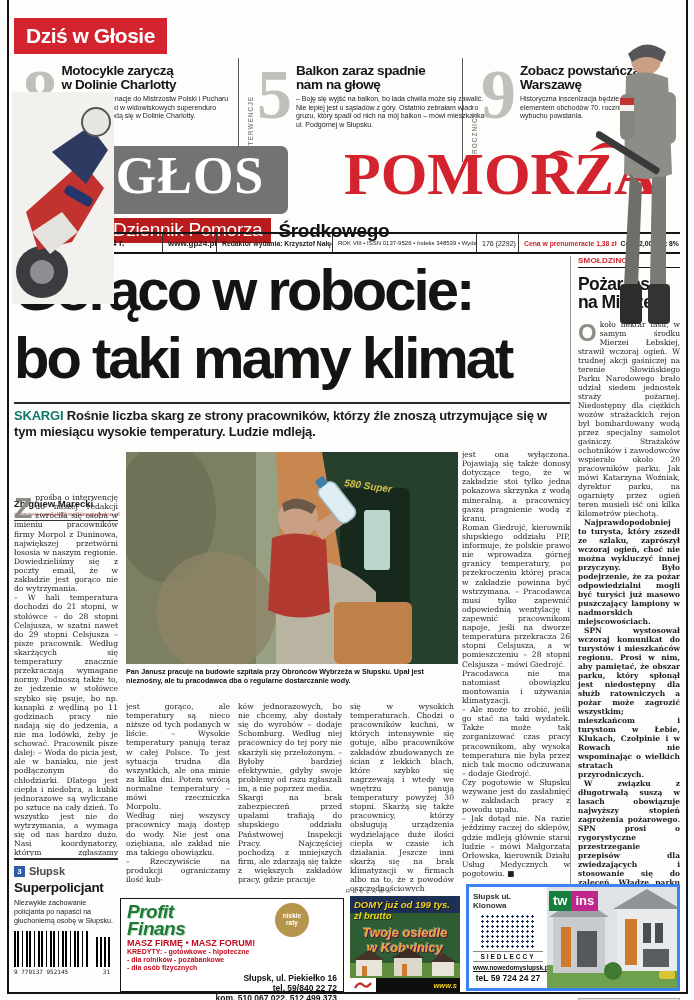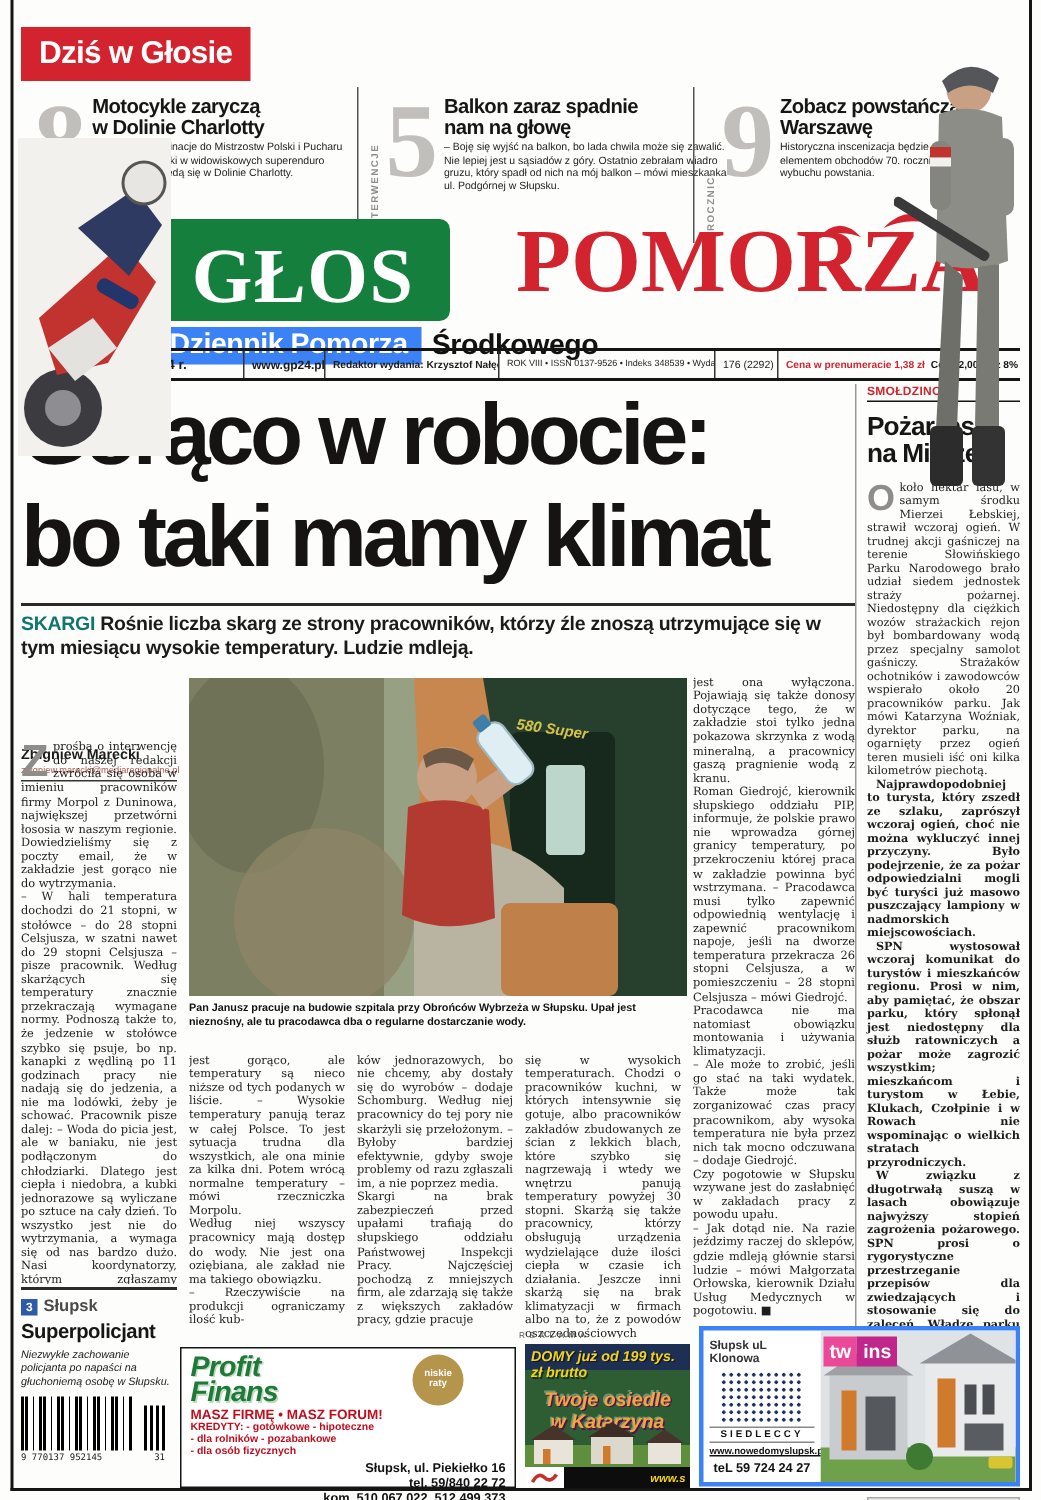--- a/index.html
+++ b/index.html
@@ -38,31 +38,31 @@
   .teaser-text { font-size:7px; line-height:1.22; color:#222; margin-top:3px; }
   .t1 .teaser-text { width:142px; margin-left:38px; }
   .t2 .teaser-text { width:190px; }
   .t3 .teaser-body { width:120px; }
   
   .moto-photo { position:absolute; left:12px; top:92px; width:102px; height:212px; z-index:6; }
   .soldier-photo { position:absolute; left:596px; top:34px; width:92px; height:320px; z-index:6; }
   
   .masthead { position:absolute; left:14px; top:142px; width:666px; height:90px; }
   .mast-redbox {
-    position:absolute; left:90px; top:4px; width:196px; height:68px; background:#15803d; border-radius:7px;
-    display:flex; align-items:flex-end; justify-content:center;
+    position:absolute; left:78px; top:4px; width:196px; height:68px; background:#737373; border-radius:7px;
+    display:flex; align-items:flex-start; justify-content:center;
   }
   .mast-glos { color:#fff; font-family:"Liberation Serif", serif; font-weight:bold; font-size:52px; letter-spacing:1px; }
   .mast-pomorza {
     position:absolute; left:296px; top:2px; color:#d2232e; font-family:"Liberation Serif", serif;
     font-weight:bold; font-size:60px; letter-spacing:0px; line-height:1;margin-left:34px;
   }
   .mast-birds { position:absolute; left:520px; top:-8px; width:150px; height:36px; z-index:3; }
   .mast-sub { position:absolute; left:90px; top:76px; display:flex; align-items:center; }
-  .mast-sub-box { background:#3b82f6; color:#fff; font-weight:bold; font-size:19px; padding:1px 9px 2px; letter-spacing:-0.3px; }
+  .mast-sub-box { background:#b91c1c; color:#fff; font-weight:normal; font-size:19px; padding:1px 9px 2px; letter-spacing:-0.3px; }
   .mast-sub-rest { color:#111; font-weight:bold; font-size:19px; margin-left:7px; letter-spacing:-0.3px; }
   
   .dateline {
     position:absolute; left:14px; top:232px; width:666px; height:22px;
     border-top:2px solid #151515; border-bottom:2px solid #151515;
     display:flex; align-items:center; font-size:8px;
   }
   .dl-cell { padding:0 5px; white-space:nowrap; overflow:hidden; }
   .dl-cell + .dl-cell { border-left:1px solid #333; height:100%; display:flex; align-items:center; }
   .dl-date { width:148px; font-weight:bold; font-size:9px; }
@@ -106,21 +106,21 @@
   .forum-box { position:relative; background:#eceae6; border:1px solid #aaa; padding:3px 4px; margin-top:8px; }
   .forum-icon { position:absolute; right:3px; bottom:3px; width:13px; height:13px; background:#8f8d8a; }
   .forum-icon::after { content:""; position:absolute; right:0; top:0; border-style:solid; border-width:0 6px 6px 0; border-color:transparent #fdfdfb transparent transparent; }
   
   .local { position:absolute; left:14px; top:858px; width:104px; }
   .local-rule { height:2px; background:#2a2a2a; margin-bottom:5px; }
   .local-city { display:flex; align-items:center; gap:4px; }
   .local-badge { width:11px; height:11px; background:#2d5ba8; color:#fff; font-size:8px; font-weight:bold; display:flex; align-items:center; justify-content:center; }
   .local-cityname { font-size:11px; font-weight:bold; color:#4a4a48; }
   .local-title { font-size:13.5px; font-weight:bold; letter-spacing:-0.3px; margin-top:3px; color:#161616; }
-  .local-text { font-size:7.2px; line-height:1.25; margin-top:3px; color:#222;font-style:italic; }
+  .local-text { font-size:7.2px; line-height:1.25; margin-top:3px; color:#222; }
   .barcode-wrap { margin-top:6px; display:flex; gap:8px; align-items:flex-end; }
   .barcode {
     width:74px; height:36px;
     background:repeating-linear-gradient(90deg,#000 0 2px,#fff 2px 3px,#000 3px 5px,#fff 5px 8px,#000 8px 9px,#fff 9px 12px);
   }
   .barcode-sm { width:14px; height:30px; background:repeating-linear-gradient(90deg,#000 0 2px,#fff 2px 4px); }
   .barcode-digits { display:flex; justify-content:space-between; width:96px; font-family:"DejaVu Sans Mono", monospace; font-size:6px; margin-top:1px; }
   
   .reklama { position:absolute; left:346px; top:888px; font-size:5.5px; letter-spacing:3px; color:#555; }
   .ad-profit { position:absolute; left:120px; top:898px; width:224px; height:94px; border:1.5px solid #151515; background:#fff; padding:4px 6px; }
@@ -145,21 +145,21 @@
   .domy-url { color:#f5d21a; font-weight:bold; font-style:italic; font-size:7.5px; margin-left:auto; padding-right:3px; }
   .ad-twins { position:absolute; left:466px; top:884px; width:214px; height:107px; border:3px solid #3b82f6; background:#fff; overflow:hidden; }
   .twins-left { position:absolute; left:0; top:0; width:78px; height:107px; padding:5px 4px; }
   .twins-loc { font-size:8px; color:#333; font-weight:bold; }
   .twins-dots { margin:4px auto 3px; width:56px; height:34px;
     background:radial-gradient(#1b2f5e 1px, transparent 1.2px); background-size:5px 5px; }
   .twins-dev { font-size:6.5px; font-weight:bold; letter-spacing:2px; color:#111; text-align:center; border-top:1px solid #888; border-bottom:1px solid #888; padding:1px 0; }
   .twins-url { font-size:6.4px; font-weight:bold; text-align:center; margin-top:2px; text-decoration:underline; color:#111; }
   .twins-tel { font-size:8.5px; font-weight:bold; text-align:center; margin-top:2px; color:#111; }
   .twins-logo { position:absolute; left:80px; top:4px; display:flex; z-index:3; }
-  .twins-logo .b1 { background:#ec4899; color:#fff; font-weight:bold; font-size:13px; padding:2px 4px 2px; }
+  .twins-logo .b1 { background:#15803d; color:#fff; font-weight:bold; font-size:13px; padding:2px 4px 2px; }
   .twins-logo .b2 { background:#c0268c; color:#fff; font-weight:bold; font-size:13px; padding:2px 4px 3px; }
   .twins-render { position:absolute; left:78px; top:0; width:136px; height:107px; }
 </style>
 </head>
 <body>
 
 <div class="page">
   <div class="frame"></div>
 
   <div class="topbar">
@@ -373,21 +373,21 @@
     <div class="profit-addr">
       <div>Słupsk, ul. Piekiełko 16</div>
       <div>tel. 59/840 22 72</div>
       <div>kom. 510 067 022, 512 499 373</div>
     </div>
   </div>
 
   <div class="ad-domy">
     <div class="domy-title">DOMY już od 199 tys. zł brutto</div>
     <div class="domy-line1">Twoje osiedle</div>
-    <div class="domy-line2">w Katarzyna</div>
+    <div class="domy-line2">w Kobylnicy</div>
     <svg class="domy-houses" viewBox="0 0 110 30">
       <rect x="6" y="12" width="26" height="16" fill="#e8e4da"></rect>
       <path d="M4 12 L19 2 L34 12 Z" fill="#46342a"></path>
       <rect x="44" y="10" width="28" height="18" fill="#ddd8cc"></rect>
       <path d="M42 10 L58 0 L74 10 Z" fill="#3c2c24"></path>
       <rect x="82" y="14" width="22" height="14" fill="#e8e4da"></rect>
       <path d="M80 14 L93 5 L106 14 Z" fill="#46342a"></path>
       <rect x="12" y="18" width="5" height="10" fill="#d07a2e"></rect>
       <rect x="52" y="16" width="5" height="12" fill="#d07a2e"></rect>
     </svg>

